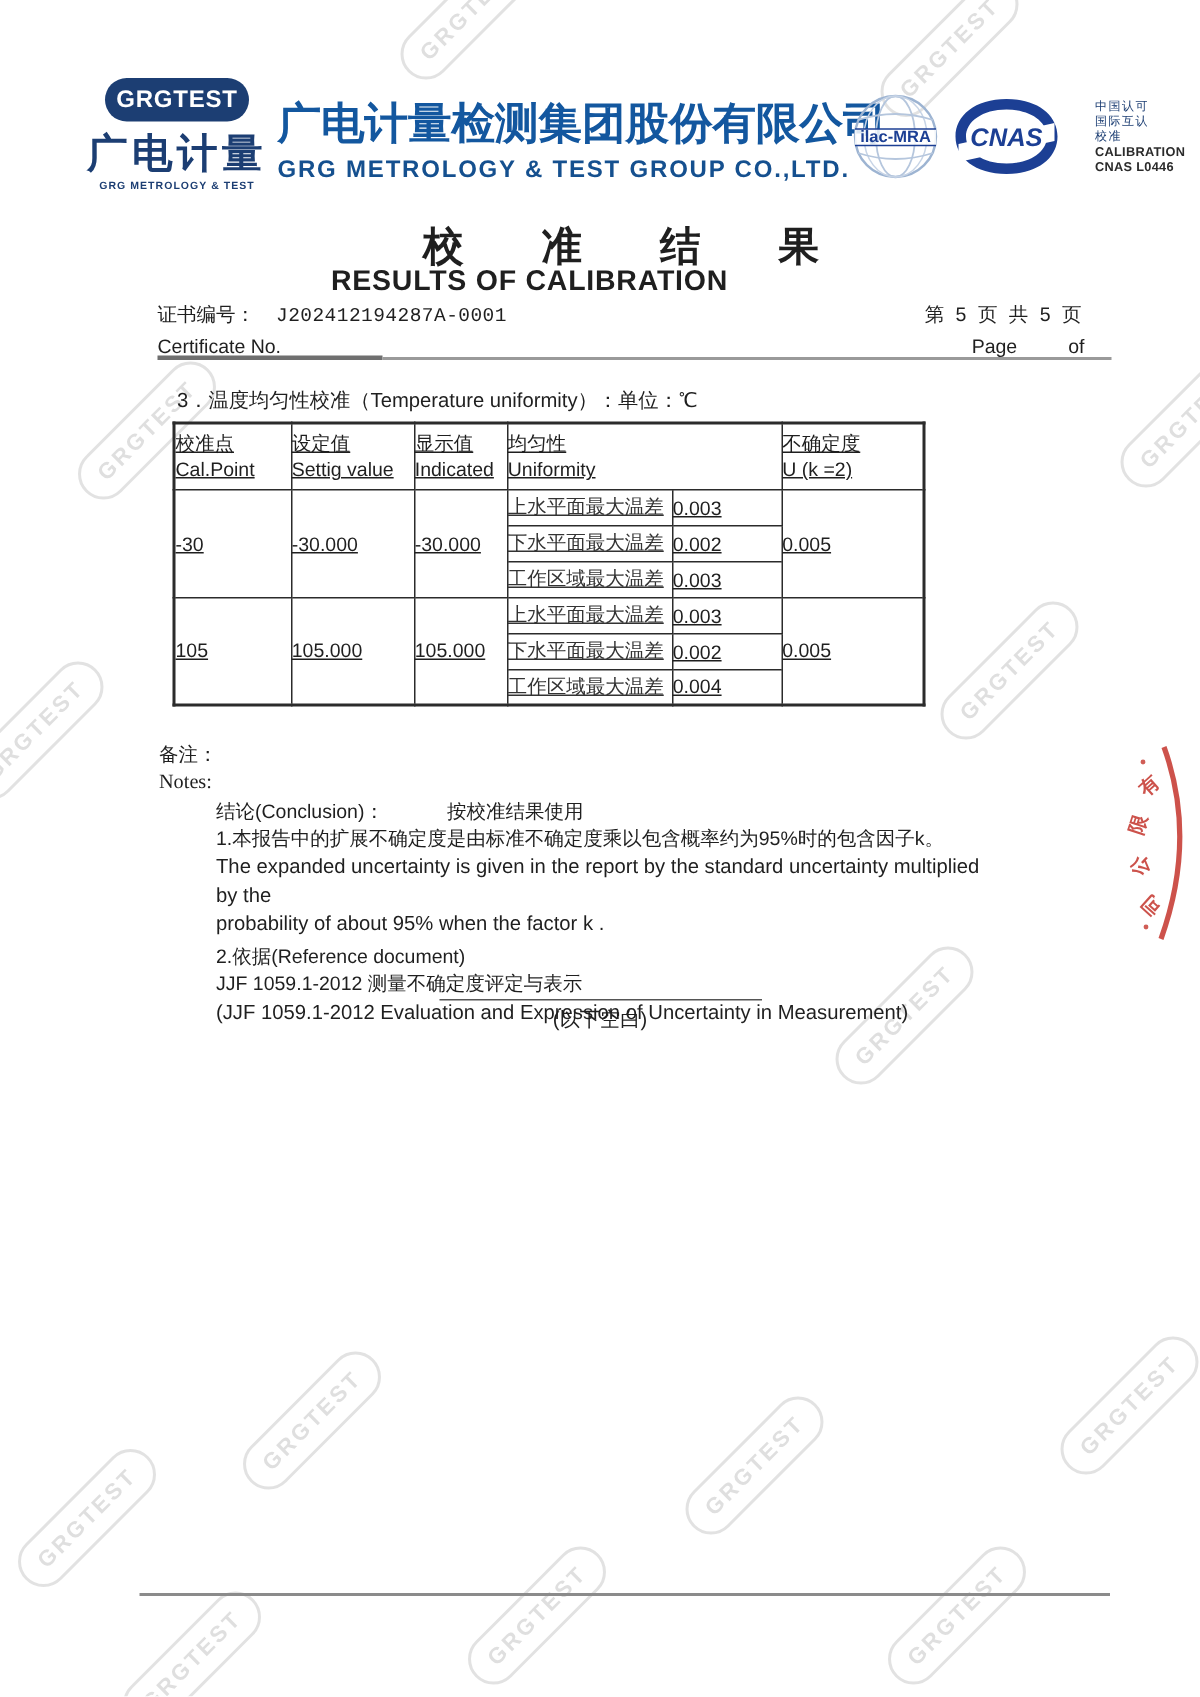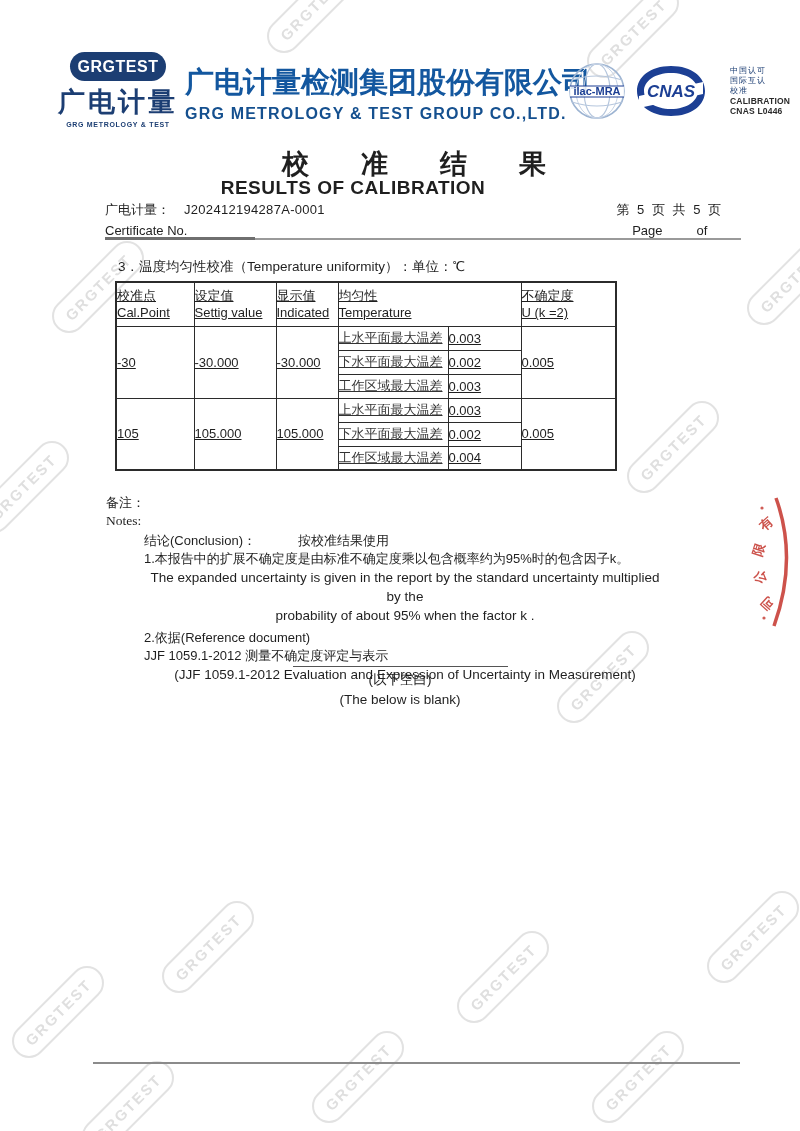--- a/index.html
+++ b/index.html
@@ -29,23 +29,23 @@
   
   .title-cn{position:absolute;left:0;top:146px;width:800px;text-align:center;
       font-size:27px;font-weight:bold;letter-spacing:52px;padding-left:80px;box-sizing:border-box;white-space:nowrap;}
   .title-en{position:absolute;left:0;top:177px;width:706px;text-align:center;
       font-size:19px;font-weight:bold;letter-spacing:.5px;}
 
   
   .cert-row{position:absolute;left:105px;top:201px;width:636px;height:35px;}
   .cert-left{position:absolute;left:0;top:0;}
   .cert-line1{font-size:13px;}
-  .cert-line1 .num{margin-left:14px;letter-spacing:.3px;}
+  .cert-line1 .num{margin-left:14px;letter-spacing:.3px;font-family:Liberation Mono, monospace;}
   .cert-line2{font-size:13px;margin-top:4px;}
-  .cert-right{position:absolute;right:18px;top:0;text-align:center;}
+  .cert-right{position:absolute;right:18px;top:0;text-align:right;}
   .page-cn{font-size:13px;letter-spacing:2px;}
   .page-en{font-size:13px;margin-top:4px;}
   .page-en .of{margin-left:34px;}
   .rule-dark{position:absolute;left:0;top:36px;width:150px;height:3px;background:#6f6f6f;}
   .rule-gray{position:absolute;left:150px;top:37px;width:486px;height:2px;background:#9a9a9a;}
 
   
   .section-heading{position:absolute;left:118px;top:258px;font-size:13.5px;}
 
   
@@ -57,21 +57,21 @@
   .subrow{height:24px;}
   .u-label{text-align:left;padding-left:8px;color:#333;}
   .num-cell{font-size:13.5px;}
 
   
   .notes{position:absolute;left:106px;top:494px;width:560px;font-size:13px;line-height:18px;}
   .notes .serif{font-family:"Liberation Serif",serif;font-size:13.5px;}
   .notes-indent{margin-left:38px;margin-top:2px;}
   .concl-val{margin-left:42px;margin-top:28px;}
   .n-gap{height:4px;}
-  .en-line{font-size:13.5px;line-height:19px;text-align:center;}
+  .en-line{font-size:13.5px;line-height:19px;}
 
   
   .blank-wrap{position:absolute;left:0;top:666px;width:800px;text-align:center;}
   .blank-line{margin:0 auto;width:215px;height:0;border-top:1.5px solid #555;}
   .blank-cn{margin-top:4px;font-size:13.5px;}
   .blank-en{margin-top:3px;font-size:13.5px;}
 
   
   .footer-rule{position:absolute;left:93px;top:1062px;width:647px;height:2px;background:#8b8b8b;}
 
@@ -163,21 +163,21 @@
       <div class="enline">CNAS L0446</div>
     </div>
   </div>
 
   <div class="title-cn">校准结果</div>
   <div class="title-en">RESULTS OF CALIBRATION</div>
 
   <div class="cert-row">
     <div class="cert-left">
       <div class="cert-line1">
-        <span>广电计量：</span><span class="num">J202412194287A-0001</span>
+        <span>证书编号：</span><span class="num">J202412194287A-0001</span>
       </div>
       <div class="cert-line2">Certificate No.</div>
     </div>
     <div class="cert-right">
       <div class="page-cn">第 5 页 共 5 页</div>
       <div class="page-en">
         <span>Page</span><span class="of">of</span>
       </div>
     </div>
     <div class="rule-dark"></div>
@@ -204,21 +204,21 @@
       <th>
         <div>设定值</div>
             <div>Settig value</div>
       </th>
       <th>
         <div>显示值</div>
             <div>Indicated</div>
       </th>
       <th colspan="2">
         <div>均匀性</div>
-            <div>Temperature</div>
+            <div>Uniformity</div>
       </th>
       <th>
         <div>不确定度</div>
             <div>U (k =2)</div>
       </th>
     </tr>
 
     <tr class="subrow">
       <td rowspan="3" class="num-cell">-30</td>
       <td rowspan="3" class="num-cell">-30.000</td>
@@ -268,21 +268,20 @@
       <div class="n-gap"></div>
       <div>2.依据(Reference document)</div>
       <div>JJF 1059.1-2012 测量不确定度评定与表示</div>
       <div class="en-line">(JJF 1059.1-2012 Evaluation and Expression of Uncertainty in Measurement)</div>
     </div>
   </div>
 
   <div class="blank-wrap">
     <div class="blank-line"></div>
     <div class="blank-cn">(以下空白)</div>
-    <div class="blank-en">(The below is blank)</div>
   </div>
 
   <div class="footer-rule"></div>
 
   <svg class="stamp" viewBox="0 0 50 132">
     <path d="M 26 2 Q 48 63 24 130" fill="none" stroke="#c4342c" stroke-width="3.5" opacity="0.85"></path>
     <circle cx="12" cy="12" r="1.6" fill="#c4342c" opacity="0.8"></circle>
     <circle cx="14" cy="122" r="1.6" fill="#c4342c" opacity="0.8"></circle>
     <text x="19" y="31" font-size="13" font-weight="bold" fill="#c4342c" opacity="0.85" text-anchor="middle" transform="rotate(-42 19 31)">有</text>
     <text x="13" y="55" font-size="13" font-weight="bold" fill="#c4342c" opacity="0.85" text-anchor="middle" transform="rotate(-72 13 55)">限</text>

